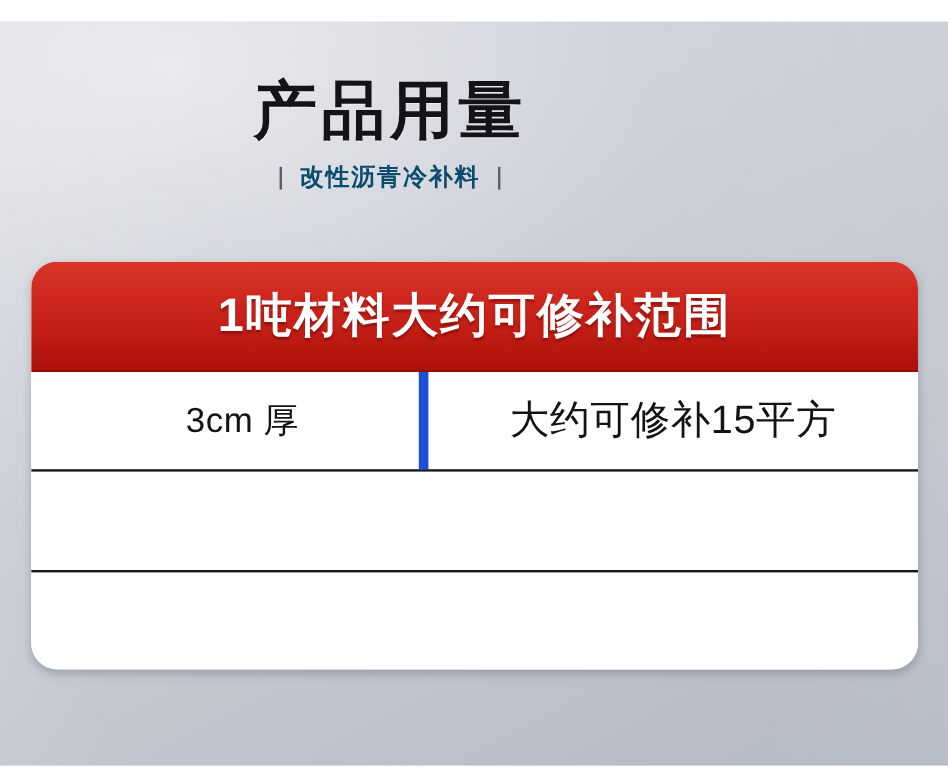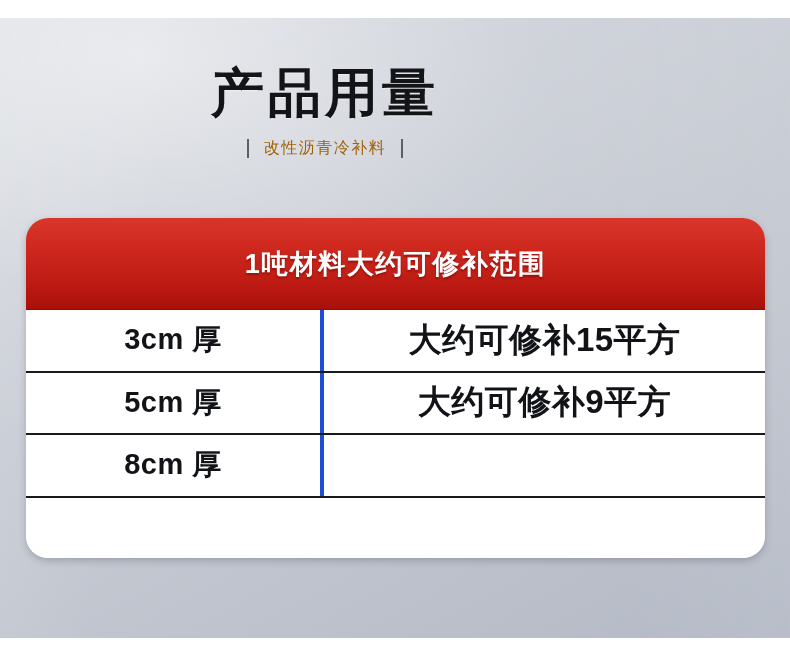--- a/index.html
+++ b/index.html
@@ -70,25 +70,25 @@
     gap: 15px;
     white-space: nowrap;
   }
   .sub-bar {
     display: inline-block;
     width: 2px;
     height: 19px;
     background: #5d6068;
   }
   #subtitle-text {
-    font-size: 16px;
+    font-size: 20px;
     line-height: 24px;
-    color: #a16207;
+    color: #0c4a6e;
     letter-spacing: 1.5px;
-    font-weight: normal;
+    font-weight: bold;
   }
 
   
   #usage-card {
     position: absolute;
     left: 26px;
     top: 218px;
     width: 739px;
     height: 340px;
     border-radius: 22px;
@@ -102,21 +102,21 @@
   #card-header {
     flex: 0 0 92px;
     background: linear-gradient(180deg, #d9362b 0%, #cf291f 30%, #bf1c14 68%, #a81009 100%);
     display: flex;
     align-items: center;
     justify-content: center;
     box-shadow: inset 0 -1px 0 rgba(0,0,0,0.18);
   }
   #card-header-text {
     color: #ffffff;
-    font-size: 27px;
+    font-size: 39px;
     line-height: 46px;
     font-weight: bold;
     letter-spacing: 1.5px;
     white-space: nowrap;
     text-shadow: 0 2px 2px rgba(110,10,5,0.55);
   }
 
   
   #usage-table {
     flex: 1 1 auto;
@@ -131,35 +131,36 @@
     border-bottom: 2px solid #17191c;
   }
   .table-row:last-child {
     border-bottom: none;
   }
   .cell-thickness {
     flex: 0 0 294px;
     display: flex;
     align-items: center;
     justify-content: center;
-    border-right: 4px solid #1d4ed8;
+    border-right: 8px solid #1d4ed8;
     color: #111317;
     font-size: 29px;
-    font-weight: bold;
+    font-weight: normal;
     letter-spacing: 0.5px;
     white-space: nowrap;
+    margin-left: 29px;
   }
   .cell-coverage {
     flex: 1 1 auto;
     display: flex;
     align-items: center;
     justify-content: center;
     color: #111317;
     font-size: 33px;
-    font-weight: bold;
+    font-weight: normal;
     letter-spacing: 0.5px;
     white-space: nowrap;
   }
 </style>
 </head>
 <body>
 
 <div id="stage">
 
   <div id="backdrop"></div>
@@ -180,28 +181,23 @@
       <span id="card-header-text">1吨材料大约可修补范围</span>
     </div>
 
     <div id="usage-table">
 
       <div class="table-row">
         <div class="cell-thickness">3cm  厚</div>
         <div class="cell-coverage">大约可修补15平方</div>
       </div>
 
-      <div class="table-row">
-        <div class="cell-thickness">5cm  厚</div>
-        <div class="cell-coverage">大约可修补9平方</div>
-      </div>
-
-      <div class="table-row">
-        <div class="cell-thickness">8cm  厚</div>
-      </div>
 
       <div class="table-row">
       </div>
 
+      <div class="table-row">
+      </div>
+
     </div>
   </div>
 
 </div>
 
 </body></html>

